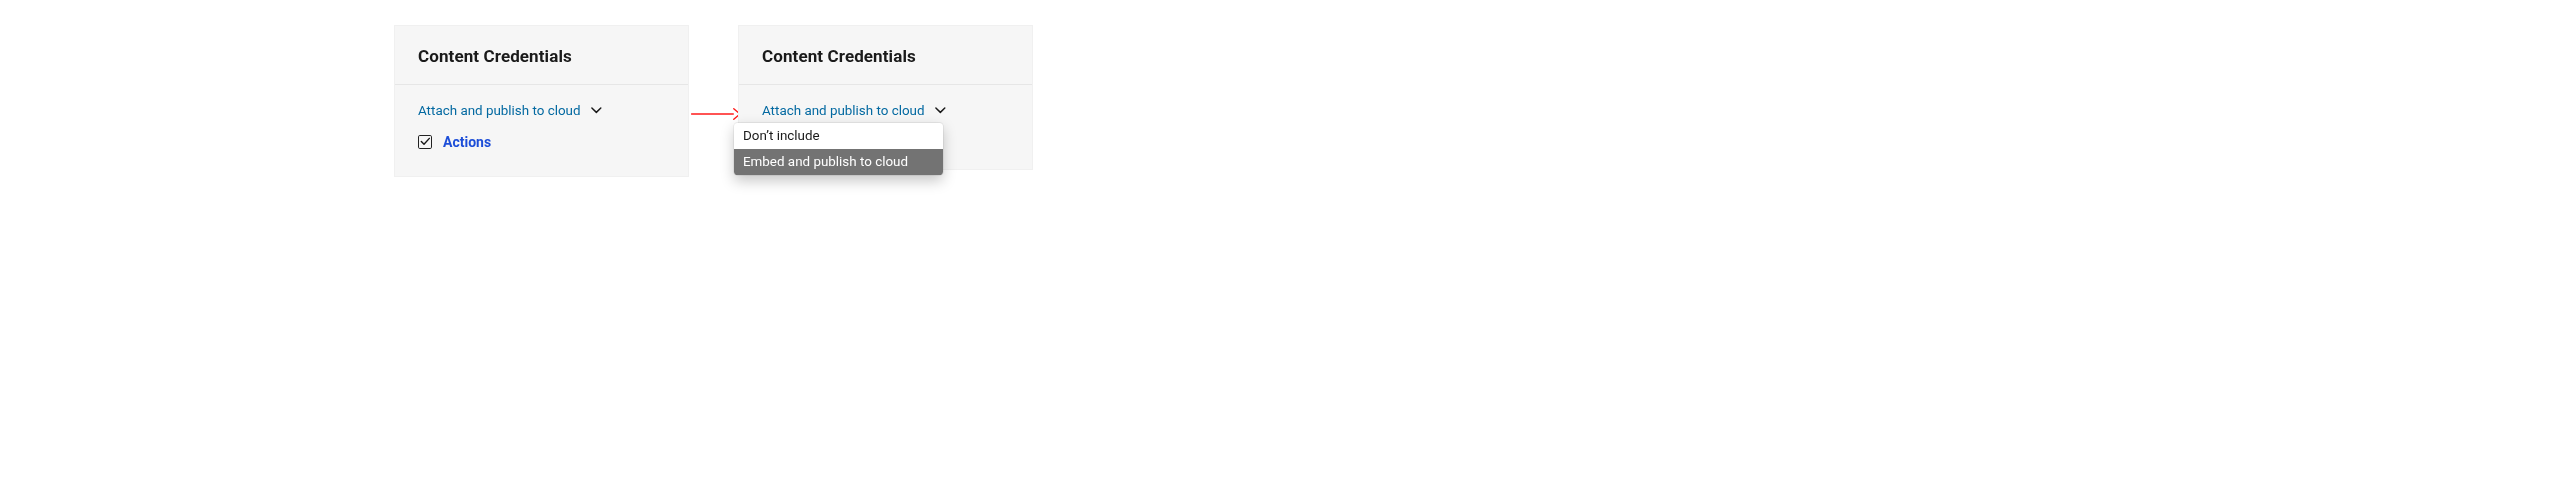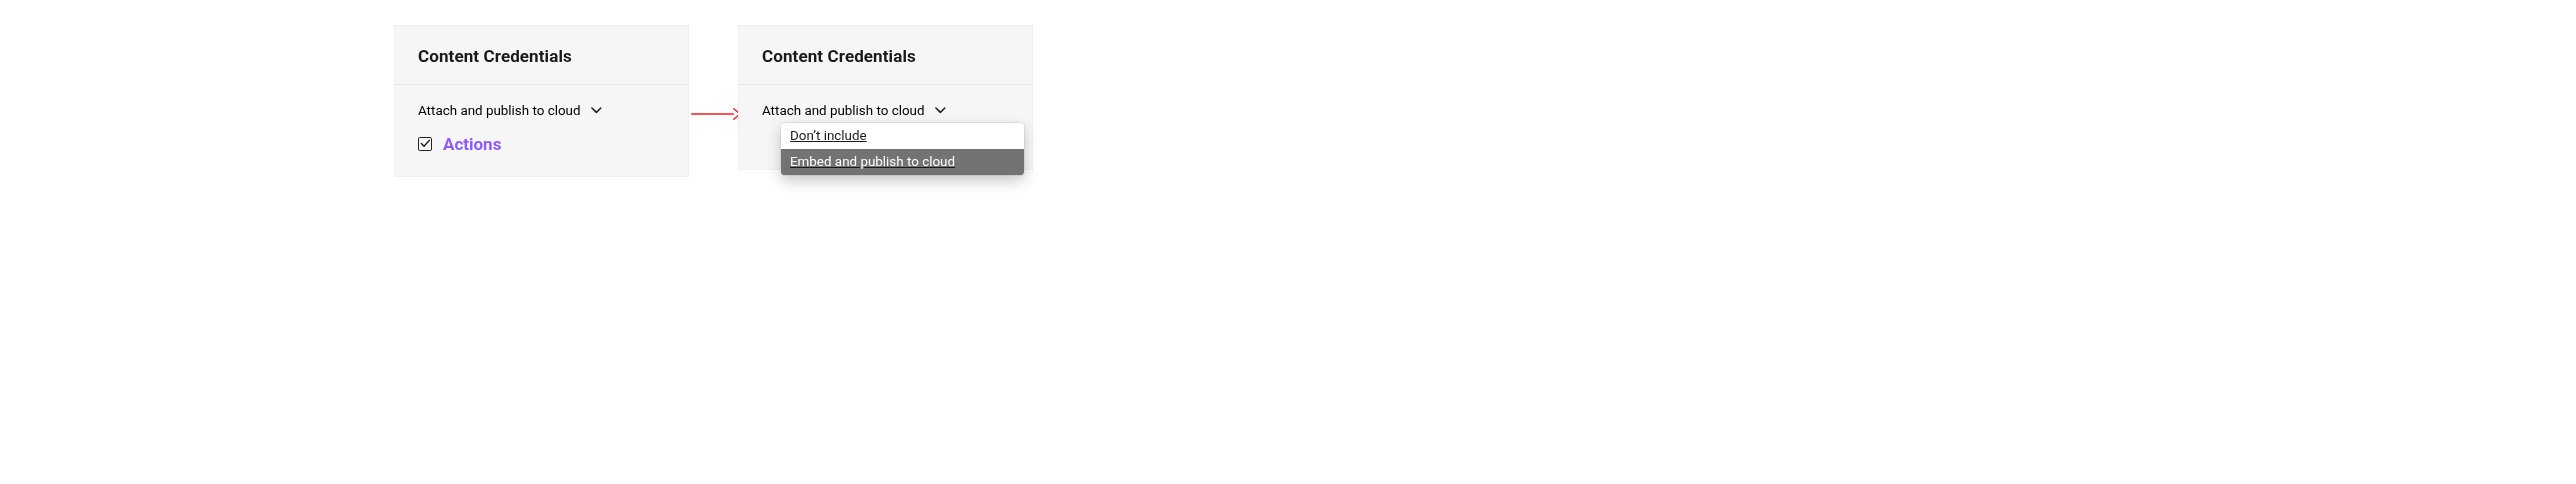--- a/index.html
+++ b/index.html
@@ -58,21 +58,21 @@
 
   .select-row {
     display: flex;
     align-items: center;
     gap: 10.7px;
     cursor: default;
   }
 
   .select-label {
     font-size: 13.4px;
-    color: #000000;
+    color: #0369a1;
   }
 
   .chevron {
     width: 10.7px;
     height: 7.2px;
     display: inline-block;
   }
   .chevron svg {
     display: block;
   }
@@ -91,45 +91,44 @@
     border-radius: 1.8px;
     display: flex;
     align-items: center;
     justify-content: center;
     box-sizing: border-box;
     background: #f6f6f6;
   }
   .checkbox svg { display:block; }
 
   .checkbox-label {
-    font-size: 17px;
+    font-size: 14px;
     font-weight: 700;
-    color: #8b5cf6;
+    color: #1d4ed8;
   }
 
   .arrow {
     position: absolute;
     left: 691px;
     top: 106px;
     width: 50px;
     height: 16px;
     pointer-events: none;
   }
 
   .dropdown {
     position: absolute;
-    left: 781px;
+    left: 734px;
     top: 123px;
-    width: 243px;
+    width: 209px;
     background: #ffffff;
     border-radius: 3.6px;
     box-shadow: 0 5.4px 14.3px rgba(0,0,0,0.22), 0 0 0 0.9px rgba(0,0,0,0.06);
     overflow: hidden;
     font-size: 13.4px;
-    text-decoration: underline;
   }
 
   .dropdown-item {
     padding: 5.4px 9px;
     color: #1a1a1a;
     cursor: default;
   }
 
   .dropdown-item.selected {
     background: #737373;

